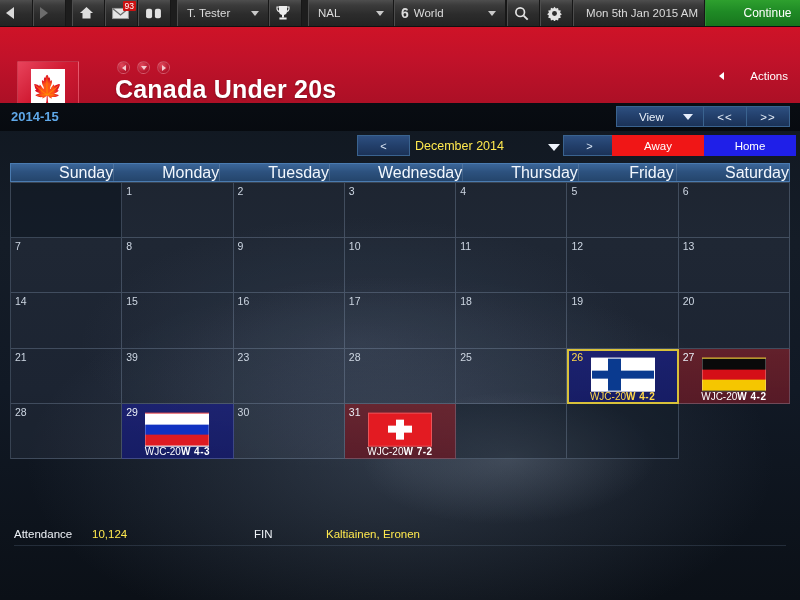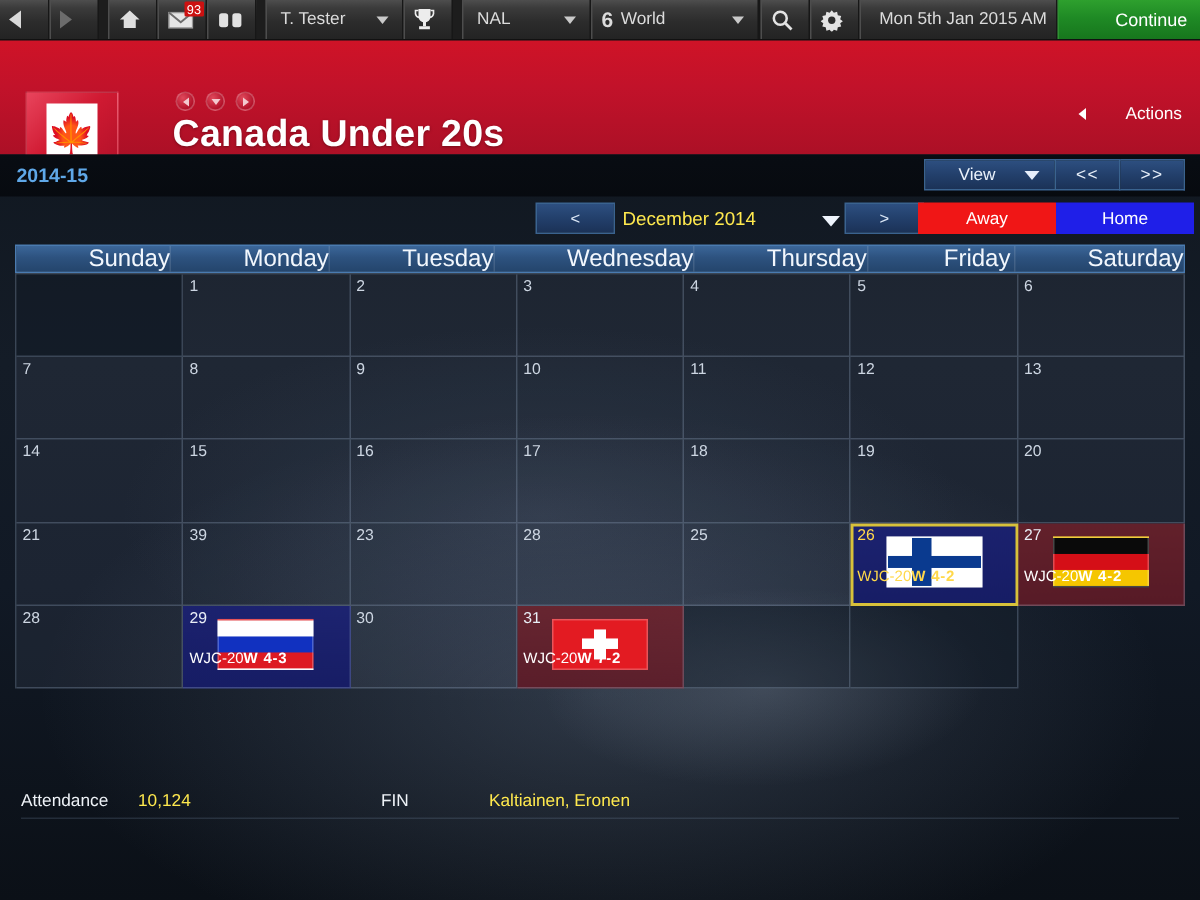--- a/index.html
+++ b/index.html
@@ -207,22 +207,22 @@
   .cell.selected { outline: 2px solid #d8c13a; outline-offset: -2px; }
   .cell.selected .daynum { color: #ffd84a; }
   .cell.selected .mt-comp, .cell.selected .mt-res { color: #ffd84a; }
   .flagbox {
     position: absolute; left: 50%; top: 50%;
     transform: translate(-50%,-54%);
     width: 64px; height: 34px;
     border: 1px solid rgba(255,255,255,.25);
   }
   .matchfoot {
-    position: absolute; left: 0; right: 0; bottom: 13px;
-    display: flex; justify-content: flex-start;
+    position: absolute; left: 0; right: 0; bottom: 1px;
+    display: flex; justify-content: center;
     padding: 0 4px;
     font-size: 10px; color: #ffffff;
   }
   .mt-res { letter-spacing: .5px; font-weight: bold; }
 
   
   .flag-fin { background:#fff; position:relative; }
   .flag-fin::before { content:""; position:absolute; left:0; right:0; top:38%; height:26%; background:#0a3a8f; }
   .flag-fin::after  { content:""; position:absolute; top:0; bottom:0; left:26%; width:22%; background:#0a3a8f; }
   .flag-ger { background: linear-gradient(180deg,#0a0a0a 0 33.3%, #d50f17 33.3% 66.6%, #f5c600 66.6% 100%); }

